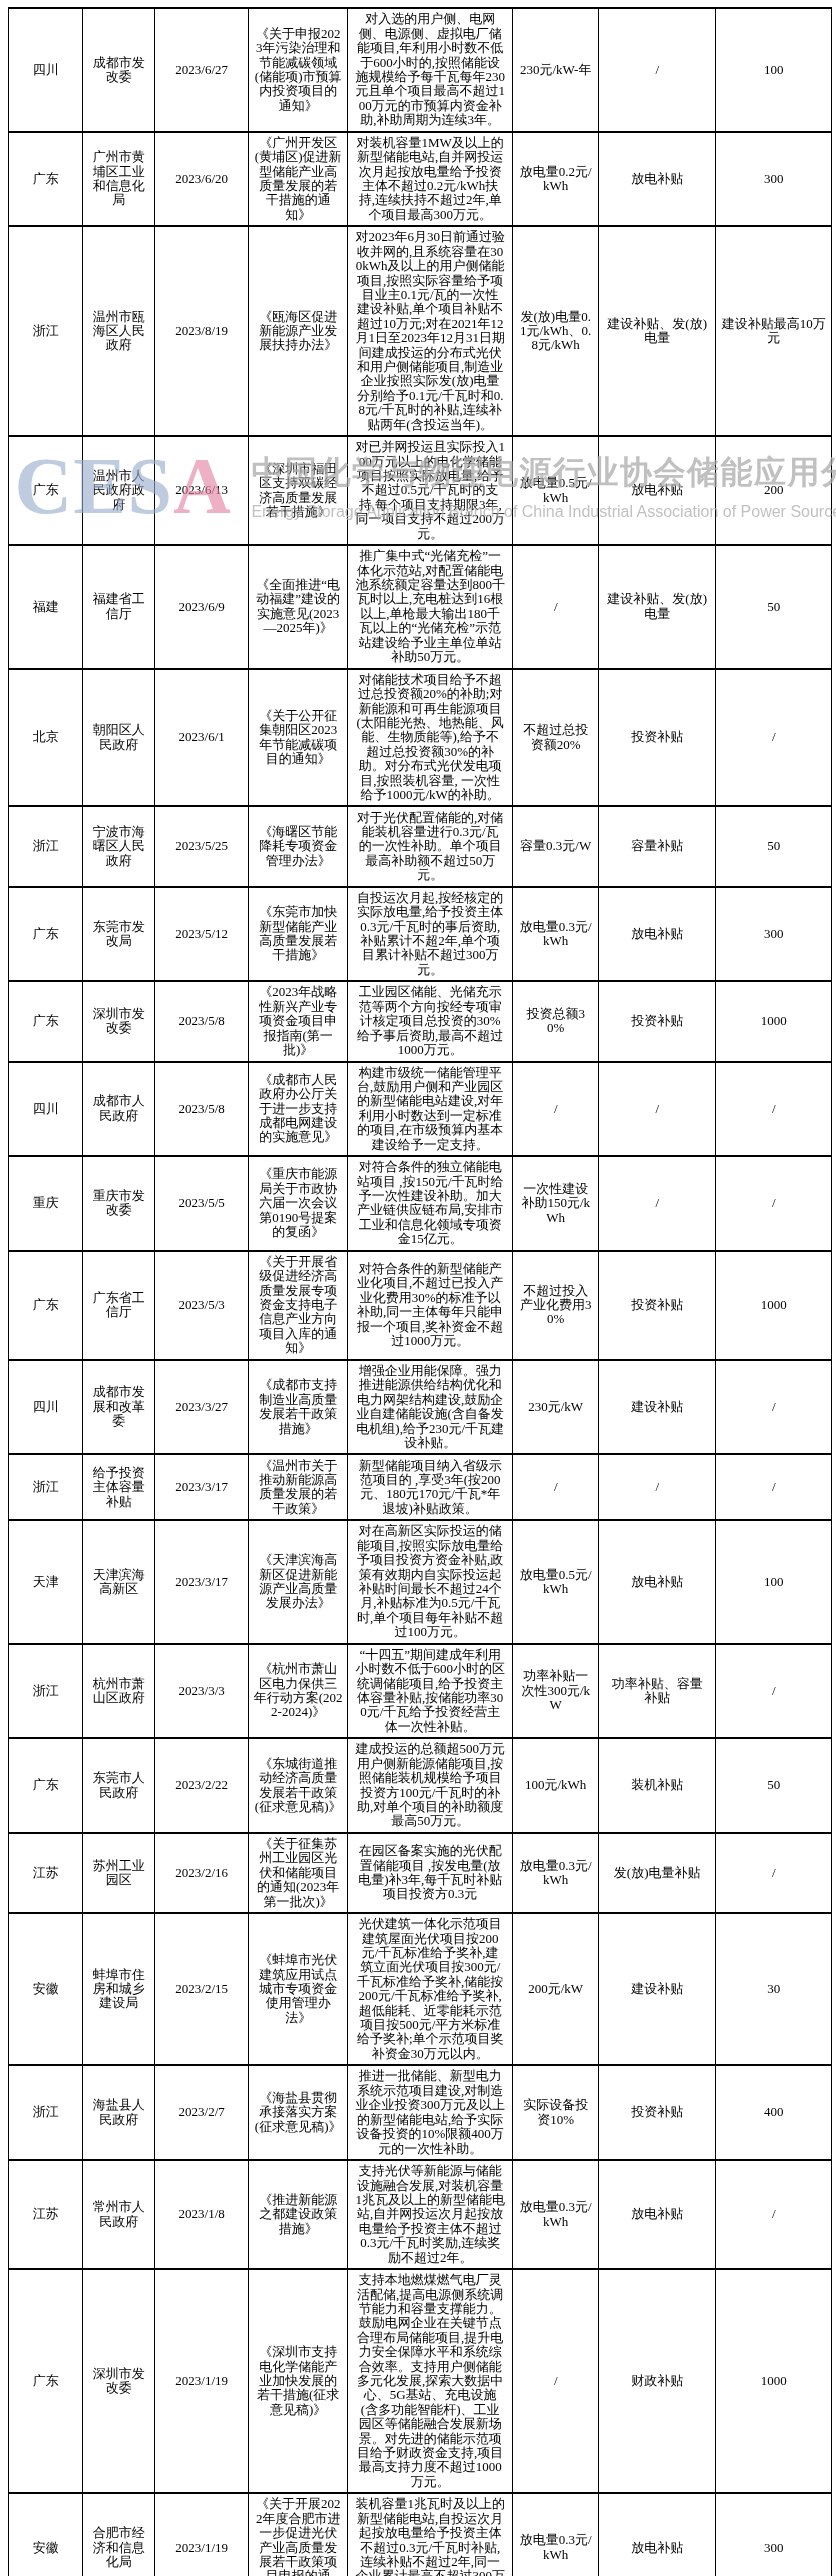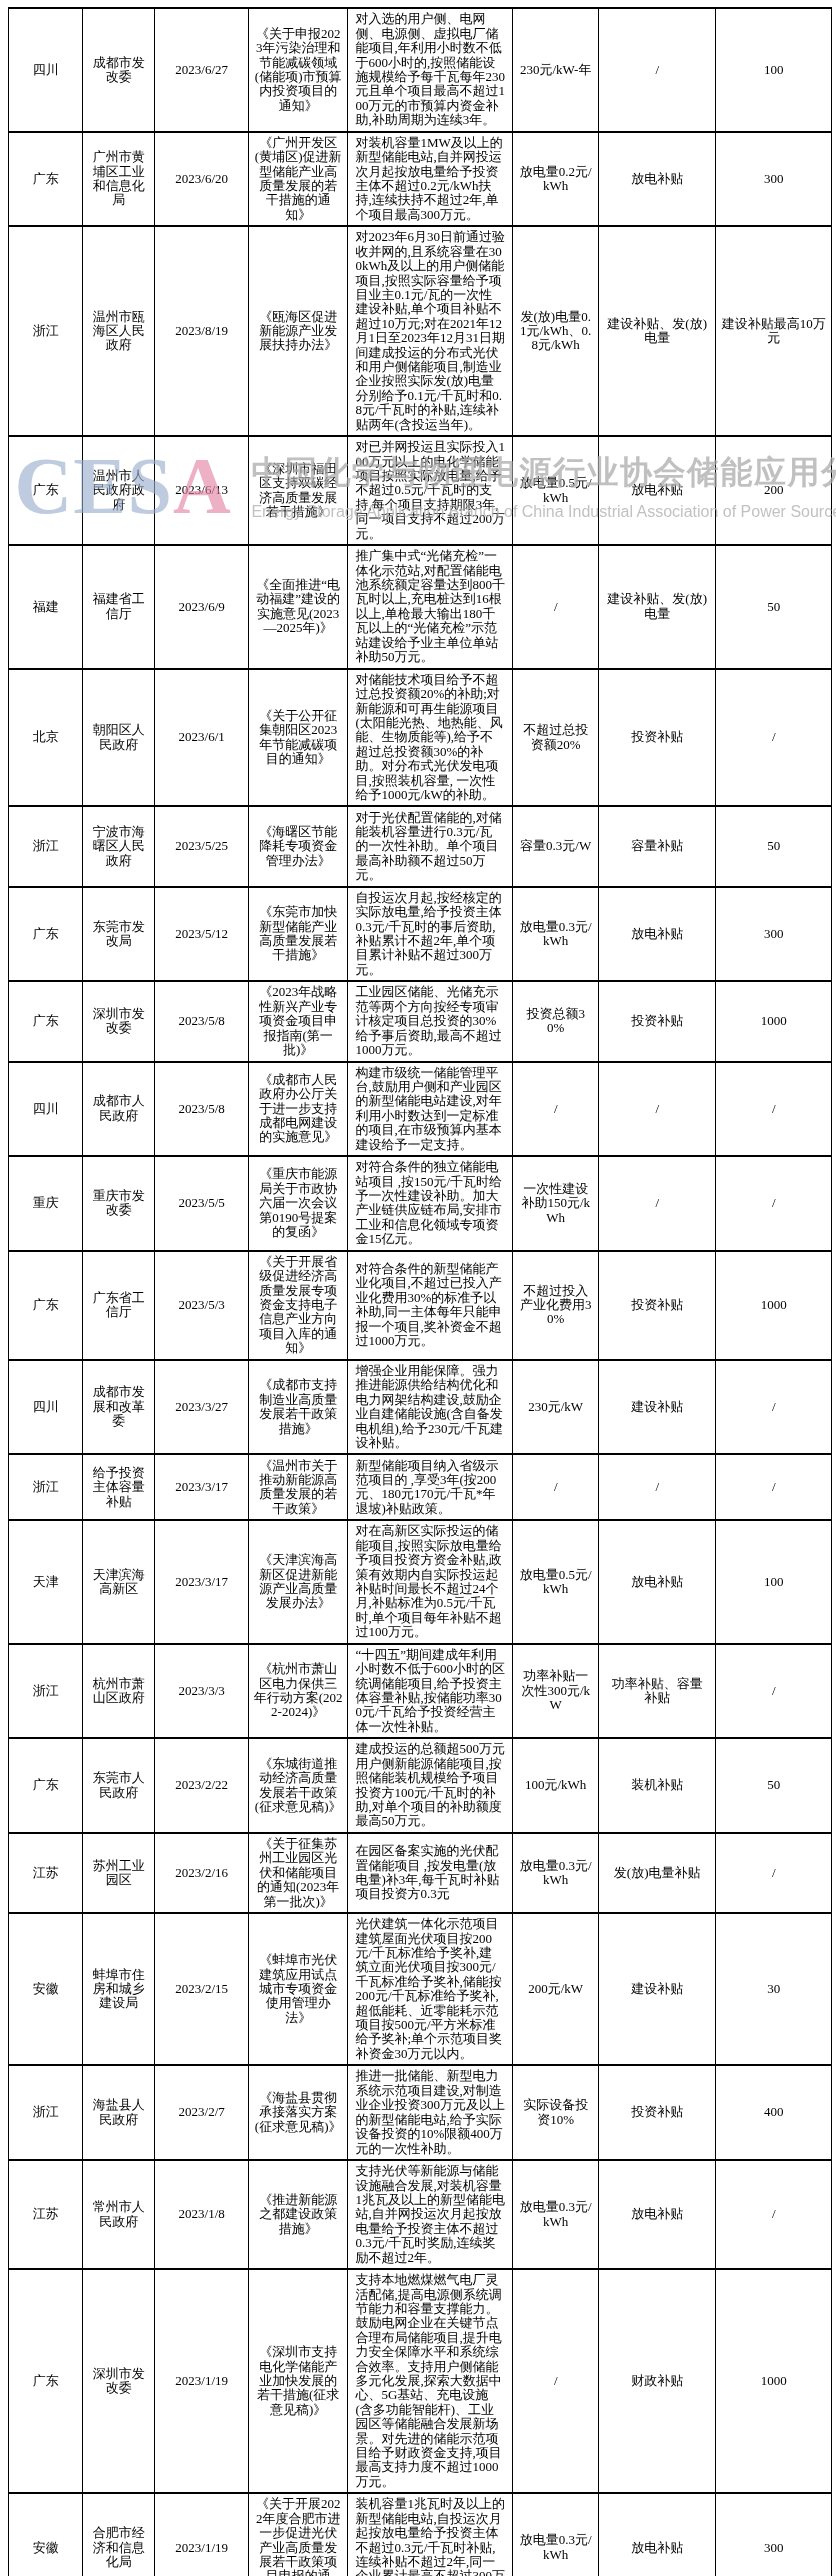--- a/index.html
+++ b/index.html
@@ -27,21 +27,21 @@
     line-height:14.4px;
     padding:3.1px 4.1px;
     text-align:center;
     word-break:break-all;
     overflow:hidden;
   }
   td.c-region{padding:3.1px 5.2px;}
   td.c-agency{padding:3.1px 9.3px;}
   td.c-date{white-space:nowrap;}
   td.c-title{padding:3.1px 4.1px;text-align:center;}
-  td.c-content{text-align:left;padding:3.1px 7.2px;margin-left:24px;}
+  td.c-content{text-align:center;padding:3.1px 7.2px;margin-left:24px;}
   td.c-std{padding:3.1px 5.2px;margin-left:48px;}
   td.c-type{padding:3.1px 6.2px;}
   
   .wm{
     position:absolute;
     left:14.4px;
     display:flex;
     align-items:flex-start;
     pointer-events:none;
     z-index:5;

